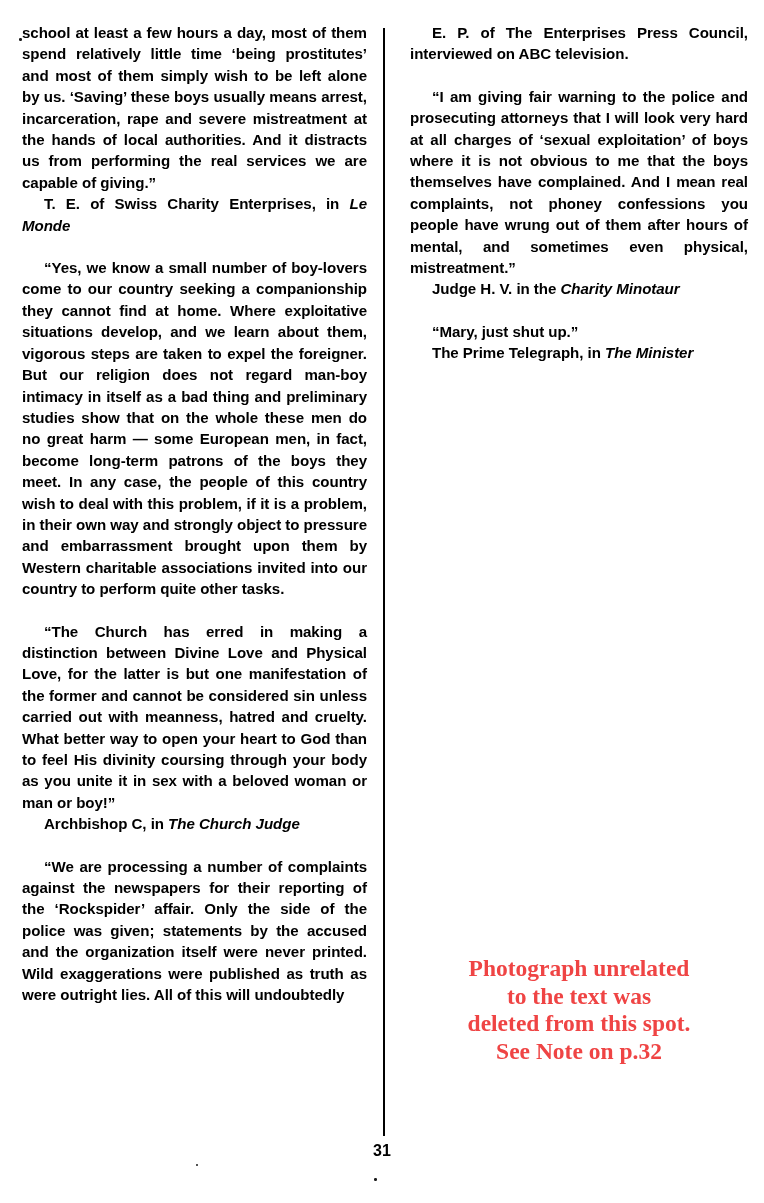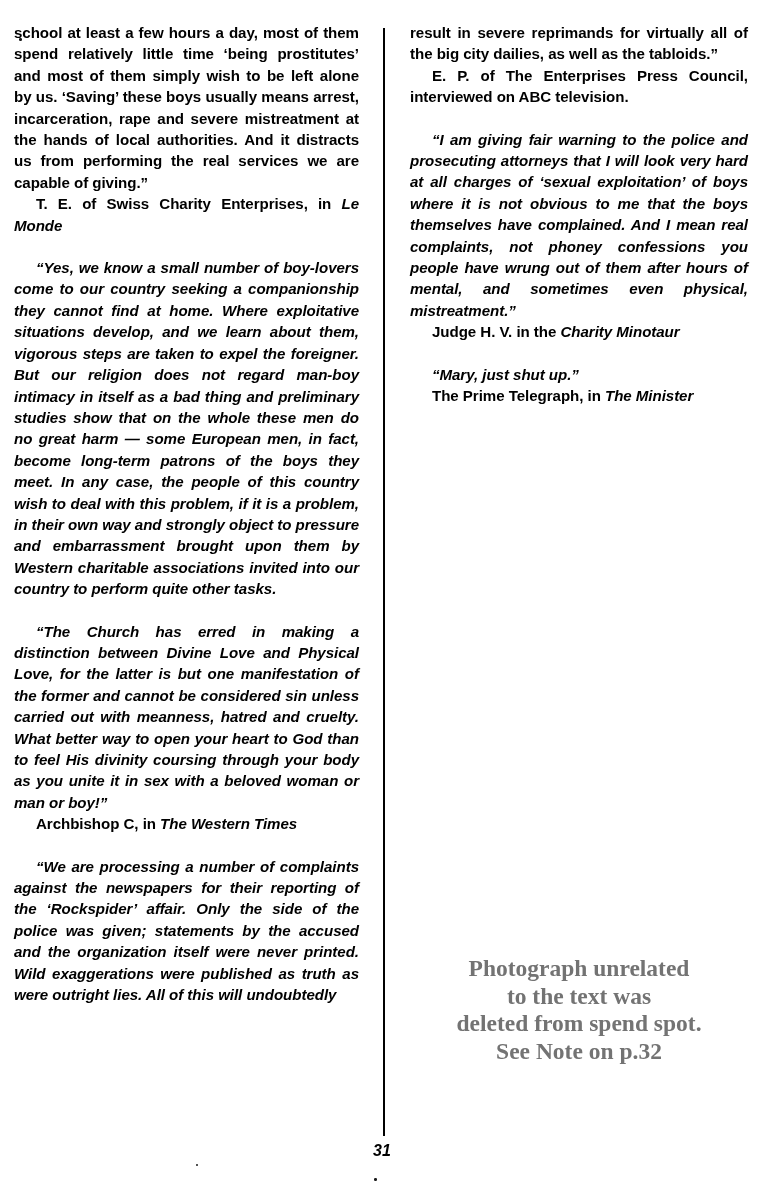--- a/index.html
+++ b/index.html
@@ -28,39 +28,38 @@
     width: 345px;
     font-size: 15.1px;
     line-height: 21.4px;
     text-align: justify;
     -moz-text-align-last: left;
     text-align-last: left;
     letter-spacing: -0.05px;
     word-spacing: 0px;
     font-weight: 600;
   }
-  .col-left  { left: 14px; }
+  .col-left  { left: 22px; }
   .col-right { left: 410px; width: 338px; }
 
   .divider {
     position: absolute;
     left: 383px;
     top: 28px;
     width: 1.6px;
     height: 1108px;
     background: #000000;
   }
 
   
   p {
     margin: 0;
   }
   .quote {
     text-indent: 22px;
-    font-style: italic;
   }
   .attrib {
     text-indent: 22px;
     text-align: justify;
     -moz-text-align-last: left;
     text-align-last: left;
   }
   .attrib.noindent {
     text-indent: 0;
   }
@@ -75,36 +74,35 @@
   .note {
     position: absolute;
     left: 410px;
     top: 955px;
     width: 338px;
     text-align: center;
     font-family: "Liberation Serif", serif;
     font-weight: bold;
     font-size: 23.5px;
     line-height: 27.5px;
-    color: #737373;
+    color: #ef4444;
   }
   .note div { white-space: nowrap; }
 
   
   .folio {
     position: absolute;
     left: 0;
     top: 1142px;
     width: 764px;
     text-align: center;
     font-family: "Liberation Sans", sans-serif;
     font-weight: 700;
     font-size: 16px;
     line-height: 18px;
-    font-style: italic;
   }
 
   
   .speck {
     position: absolute;
     background: #1a1a1a;
     border-radius: 50%;
   }
   .speck-a { left: 19px;  top: 38px;   width: 2.5px; height: 2.5px; }
   .speck-b { left: 374px; top: 1178px; width: 2.5px; height: 2.5px; }
@@ -125,52 +123,51 @@
 
     <div class="gap"></div>
 
     <p class="quote">“Yes, we know a small number of boy-lovers come to our country seeking a companionship they cannot find at home. Where exploitative situations develop, and we learn about them, vigorous steps are taken to expel the foreigner. But our religion does not regard man-boy intimacy in itself as a bad thing and preliminary studies show that on the whole these men do no great harm — some European men, in fact, become long-term patrons of the boys they meet. In any case, the people of this country wish to deal with this problem, if it is a problem, in their own way and strongly object to pressure and embarrassment brought upon them by Western charitable associations invited into our country to perform quite other tasks.</p>
 
 
     <div class="gap"></div>
 
     <p class="quote">“The Church has erred in making a distinction between Divine Love and Physical Love, for the latter is but one manifestation of the former and cannot be considered sin unless carried out with meanness, hatred and cruelty. What better way to open your heart to God than to feel His divinity coursing through your body as you unite it in sex with a beloved woman or man or boy!”</p>
 
-    <p class="attrib"><span>Archbishop C, in </span><i>The Western Times</i></p>
+    <p class="attrib"><span>Archbishop C, in </span><i>The Church Judge</i></p>
 
     <div class="gap"></div>
 
     <p class="quote">“We are processing a number of complaints against the newspapers for their reporting of the ‘Rockspider’ affair. Only the side of the police was given; statements by the accused and the organization itself were never printed. Wild exaggerations were published as truth as were outright lies. All of this will undoubtedly</p>
 
   </div>
 
   <div class="col col-right">
 
-    <p class="attrib noindent">result in severe reprimands for virtually all of the big city dailies, as well as the tabloids.”</p>
 
     <p class="attrib"><span>E. P. of The Enterprises Press Council, interviewed on ABC television.</span><i></i></p>
 
     <div class="gap"></div>
 
     <p class="quote">“I am giving fair warning to the police and prosecuting attorneys that I will look very hard at all charges of ‘sexual exploitation’ of boys where it is not obvious to me that the boys themselves have complained. And I mean real complaints, not phoney confessions you people have wrung out of them after hours of mental, and sometimes even physical, mistreatment.”</p>
 
     <p class="attrib"><span>Judge H. V. in the </span><i>Charity Minotaur</i></p>
 
     <div class="gap"></div>
 
     <p class="quote">“Mary, just shut up.”</p>
 
     <p class="attrib"><span>The Prime Telegraph, in </span><i>The Minister</i></p>
 
   </div>
 
   <div class="note">
     <div>Photograph unrelated</div>
     <div>to the text was</div>
-    <div>deleted from spend spot.</div>
+    <div>deleted from this spot.</div>
     <div>See Note on p.32</div>
   </div>
 
   <div class="folio">31</div>
 
   <span class="speck speck-a"></span>
   <span class="speck speck-b"></span>
   <span class="speck speck-c"></span>
 
 </div>

